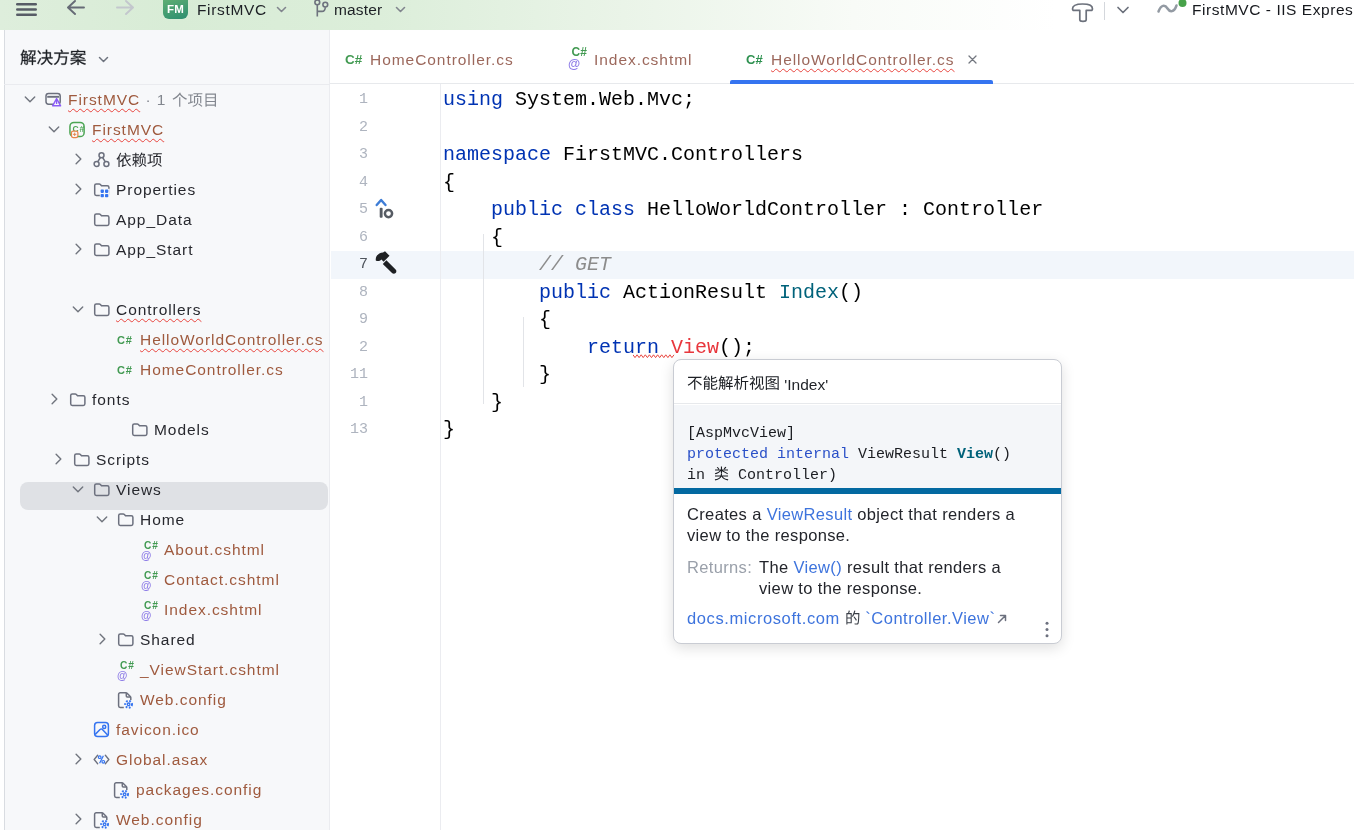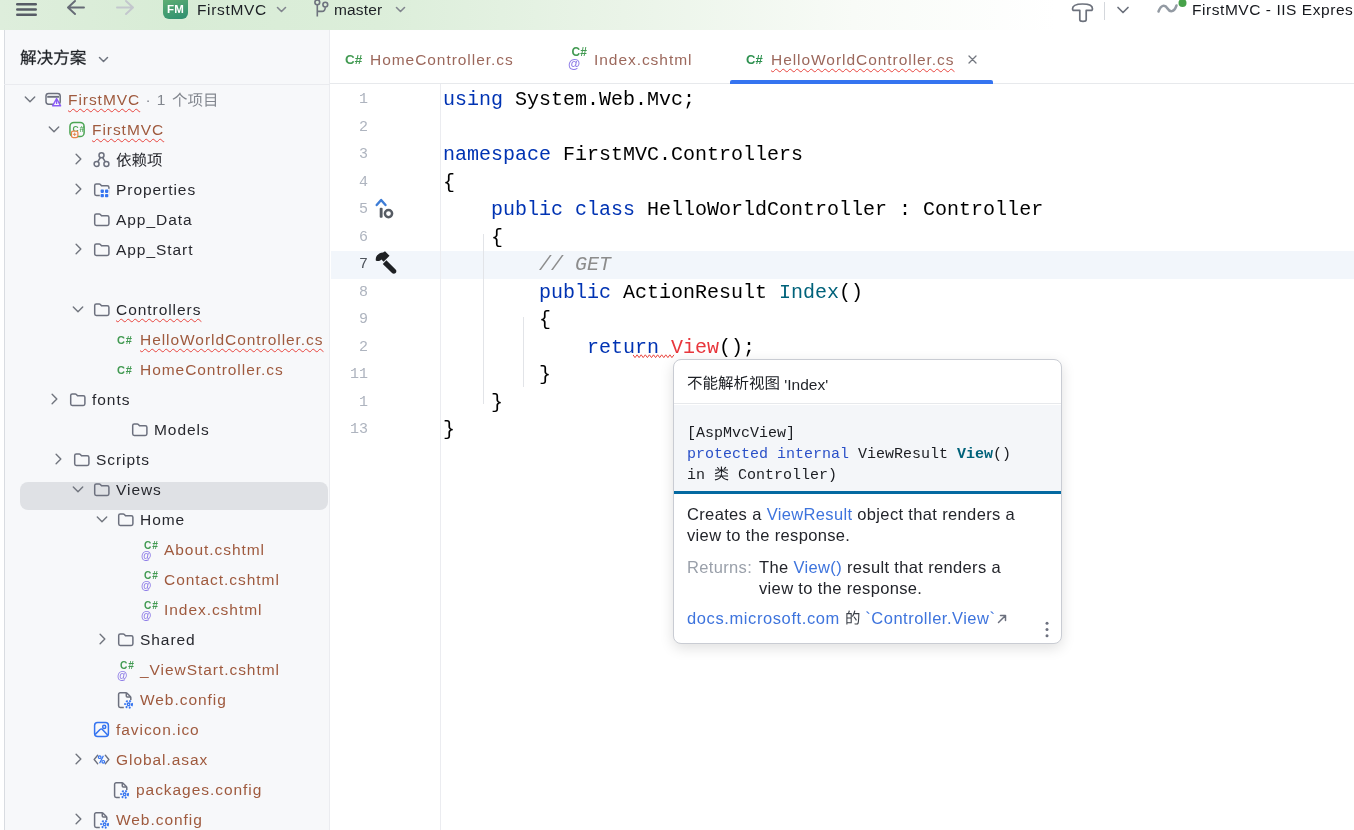--- a/index.html
+++ b/index.html
@@ -29,21 +29,21 @@
 #lnums{left:331px;top:86px;width:37px;text-align:right;font-family:"Liberation Mono",monospace;font-size:15px;line-height:27.5px;color:#AEB4BF}
 #code{left:443px;top:86px;font-family:"Liberation Mono",monospace;font-size:20px;line-height:27.5px;color:#000;white-space:pre}
 #code .k{color:#0033B3}
 #code .m{color:#00627A}
 #code .c{color:#8C8C8C;font-style:italic}
 #code .e{color:#E8373D}
 .guide{position:absolute;width:1px;background:#E2E4E8}
 
 #popup{left:673px;top:359px;width:389px;height:285px;background:#fff;border:1px solid #C9CCD3;border-radius:8px;box-shadow:0 4px 14px rgba(0,0,0,.13)}
 #popup .sec1{position:absolute;left:0;top:0;width:100%;height:44px;border-bottom:1px solid #E7E9EC;display:flex;align-items:center;padding-left:13px;padding-top:6px;font-size:15.5px;color:#1E2126}
-#popup .sec2{position:absolute;left:0;top:45px;width:100%;height:89px;background:#F4F6F9;border-bottom:3px solid #0369a1;padding:18px 0 0 13px;font-family:"Liberation Mono",monospace;font-size:15px;line-height:21px;color:#1B1D22;white-space:pre}
+#popup .sec2{position:absolute;left:0;top:45px;width:100%;height:89px;background:#F4F6F9;border-bottom:6px solid #0369a1;padding:18px 0 0 13px;font-family:"Liberation Mono",monospace;font-size:15px;line-height:21px;color:#1B1D22;white-space:pre}
 #popup .sec3{position:absolute;left:0;top:135px;width:100%;padding:9px 0 0 13px;font-size:16.5px;line-height:21px;color:#23252B;letter-spacing:.35px}
 .lnk{color:#3E74DD}
 .kw{color:#2A50C8}
 .mv{color:#00627A;font-weight:bold}
 .row.sel::before{content:'';position:absolute;left:16px;right:2px;top:1px;bottom:1px;background:#DFE1E5;border-radius:8px}
 .row>*{position:relative}
 </style></head>
 <body>
 <div id="app">
 <div class="abs" id="toolbar">

